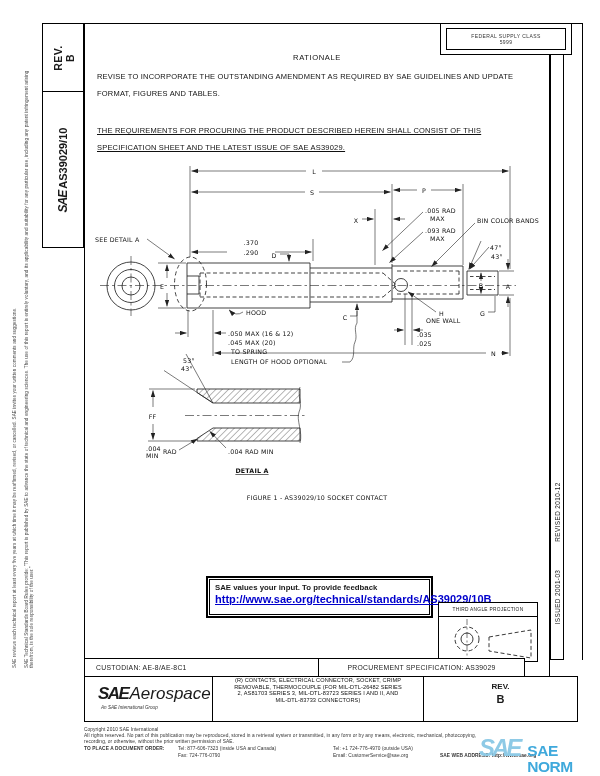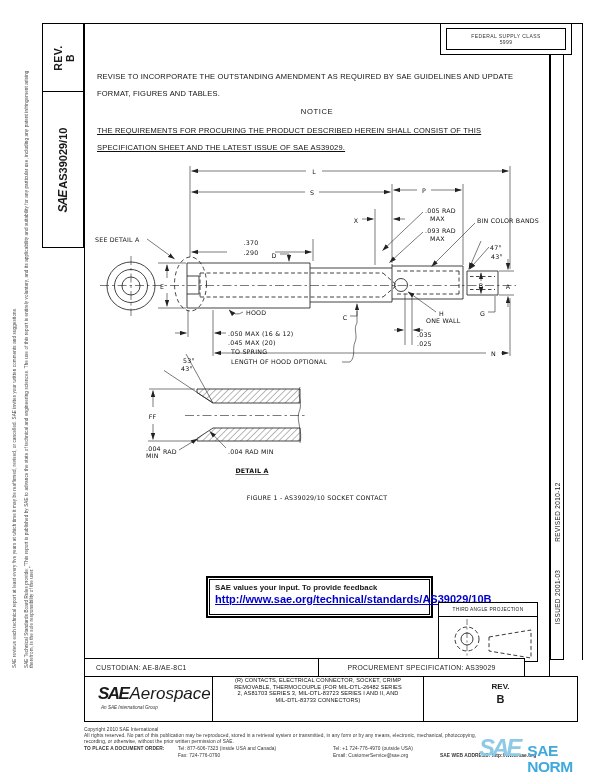--- a/index.html
+++ b/index.html
@@ -97,23 +97,23 @@
     <span>AS39029/10</span>
   </div>
 
   <div class="fscbox">
     <div class="fscinner">
       <div>FEDERAL SUPPLY CLASS</div>
       <div>5999</div>
     </div>
   </div>
 
+  <div class="h-center" style="top:53px;">RATIONALE</div>
   <div class="bodytext pre" style="top:68px;">REVISE TO INCORPORATE THE OUTSTANDING AMENDMENT AS REQUIRED BY SAE GUIDELINES AND UPDATE
 FORMAT, FIGURES AND TABLES.</div>
-  <div class="h-center" style="top:107px;">NOTICE</div>
   <div class="bodytext pre" style="top:122px;text-decoration:underline;">THE REQUIREMENTS FOR PROCURING THE PRODUCT DESCRIBED HEREIN SHALL CONSIST OF THIS
 SPECIFICATION SHEET AND THE LATEST ISSUE OF SAE AS39029.</div>
 
   <svg class="abs" style="left:84px; top:158px;" width="470" height="352" viewBox="84 158 470 352">
     <defs>
       <marker id="arr" markerUnits="userSpaceOnUse" markerWidth="7" markerHeight="5" refX="6.6" refY="2.25" orient="auto">
         <path d="M0,0 L6.8,2.25 L0,4.5 z" fill="#222"></path>
       </marker>
       <pattern id="hatch" patternUnits="userSpaceOnUse" width="4.5" height="4.5" patternTransform="rotate(45)">
         <line x1="0" y1="0" x2="0" y2="4.5" stroke="#333" stroke-width="0.7"></line>

